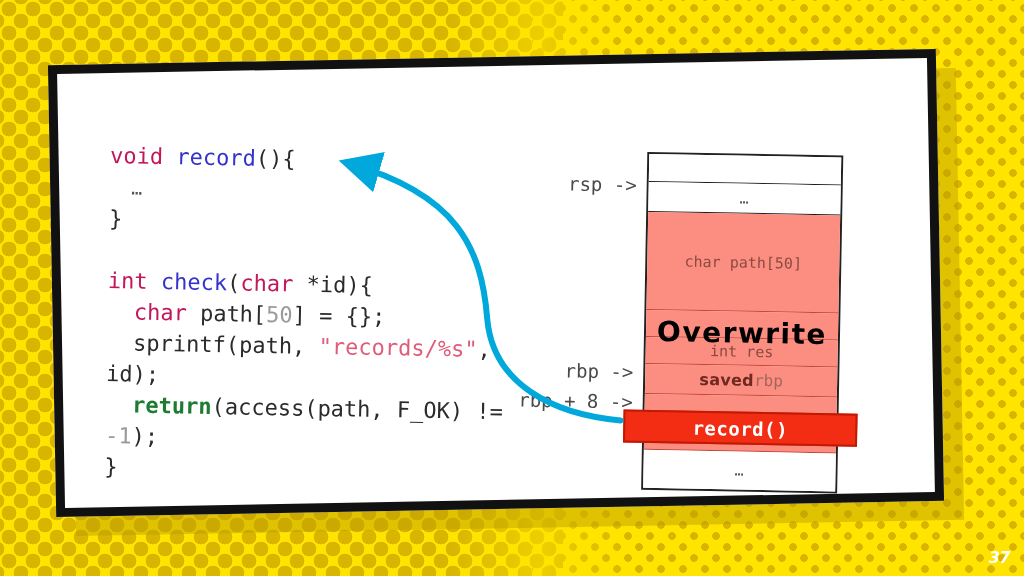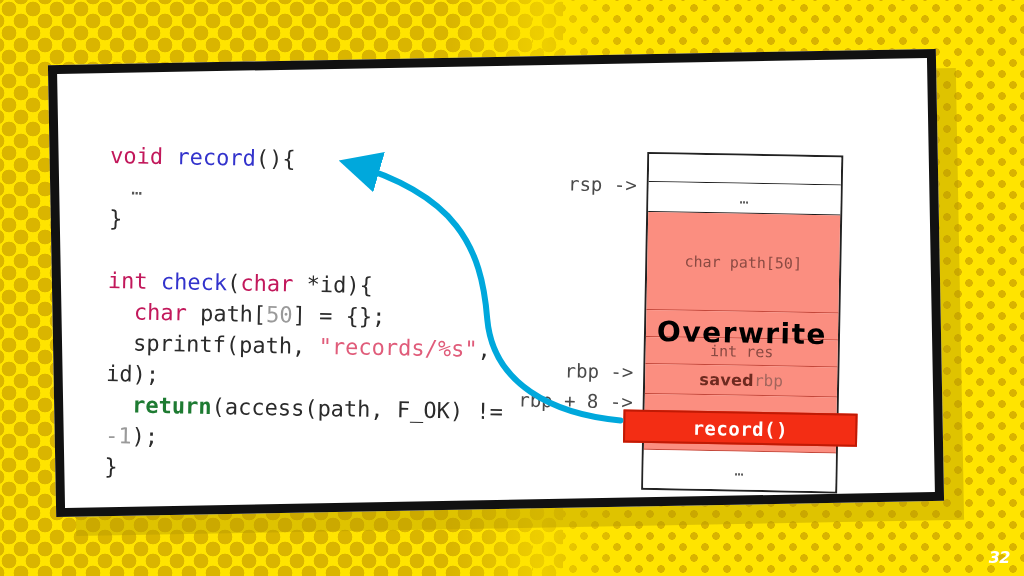--- a/index.html
+++ b/index.html
@@ -240,13 +240,13 @@
     <defs>
       <marker id="ahead" markerWidth="7" markerHeight="7" refX="5.2" refY="3.5" orient="auto">
         <polygon points="0,0 7,3.5 0,7" fill="#00A8DC"></polygon>
       </marker>
     </defs>
     <path d="M 628 409 C 560 404, 500 375, 493 310 C 486 238, 460 186, 352 157" fill="none" stroke="#00A8DC" stroke-width="6" stroke-linecap="round" marker-end="url(#ahead)"></path>
   </svg>
 
 </div>
 
-<div id="page-num">32</div>
+<div id="page-num">37</div>
 
 </body></html>

